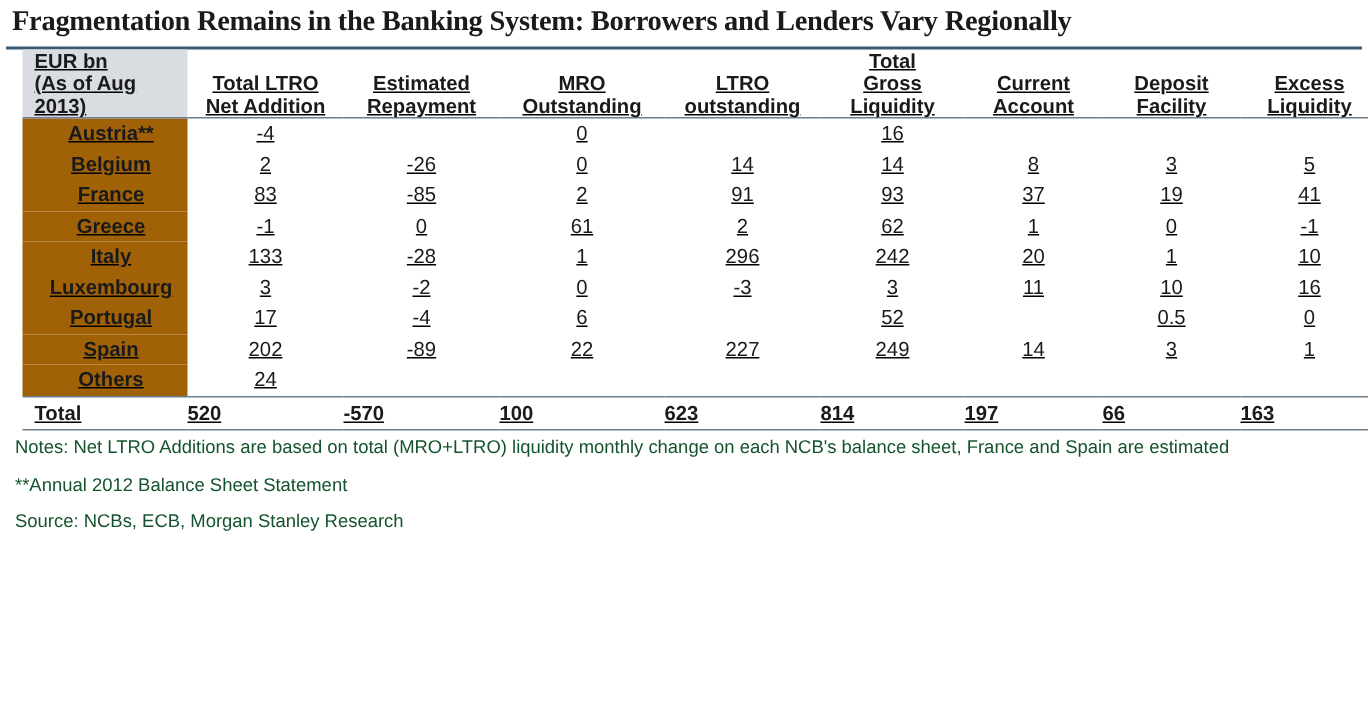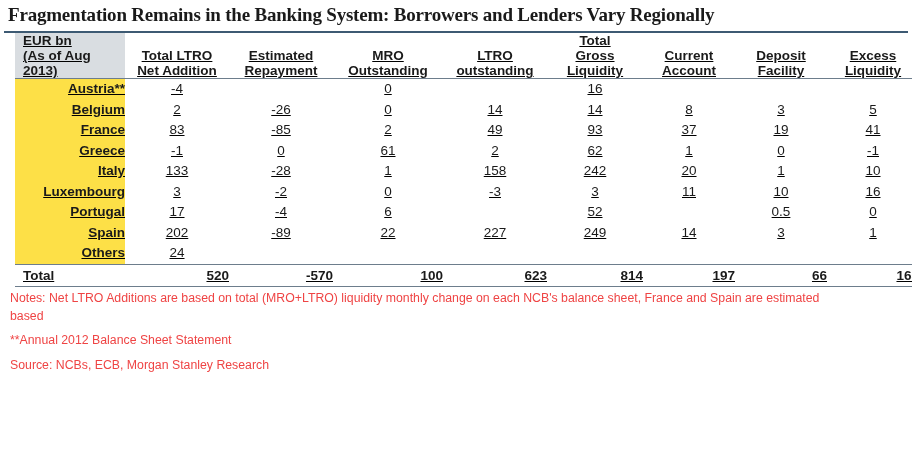--- a/index.html
+++ b/index.html
@@ -68,48 +68,48 @@
     font-weight: bold;
   }
   tbody td {
     font-size: 13.5px;
     color: #1a1a1a;
     text-align: center;
     height: 20.5px;
     line-height: 20.5px;
   }
   tbody td.rowlabel {
-    text-align: right;
+    text-align: center;
     padding-left: 8px;
     font-weight: bold;
-    background: #fde047;
+    background: #a16207;
   }
   tfoot td {
     font-size: 13.5px;
     font-weight: bold;
     color: #1a1a1a;
-    text-align: right;
+    text-align: left;
     height: 21px;
     line-height: 21px;
   }
   tfoot td.rowlabel {
     text-align: left;
     padding-left: 8px;
     background: #ffffff;
   }
   tr.total-row {
     border-top: 1px solid #6d7d8c;
     border-bottom: 1.5px solid #6d7d8c;
   }
   .notes {
     margin: 0 4px;
     padding: 3px 0 0 6px;
     font-family: "Liberation Sans", sans-serif;
     font-size: 12.3px;
-    color: #ef4444;
+    color: #14532d;
     line-height: 1.45;
   }
   .notes div {
     white-space: nowrap;
   }
   .notes .spacer {
     height: 7px;
   }
 </style>
 </head>
@@ -195,21 +195,21 @@
         <td>14</td>
         <td>8</td>
         <td>3</td>
         <td>5</td>
       </tr>
       <tr>
         <td class="rowlabel">France</td>
         <td>83</td>
         <td>-85</td>
         <td>2</td>
-        <td>49</td>
+        <td>91</td>
         <td>93</td>
         <td>37</td>
         <td>19</td>
         <td>41</td>
       </tr>
       <tr>
         <td class="rowlabel">Greece</td>
         <td>-1</td>
         <td>0</td>
         <td>61</td>
@@ -217,21 +217,21 @@
         <td>62</td>
         <td>1</td>
         <td>0</td>
         <td>-1</td>
       </tr>
       <tr>
         <td class="rowlabel">Italy</td>
         <td>133</td>
         <td>-28</td>
         <td>1</td>
-        <td>158</td>
+        <td>296</td>
         <td>242</td>
         <td>20</td>
         <td>1</td>
         <td>10</td>
       </tr>
       <tr>
         <td class="rowlabel">Luxembourg</td>
         <td>3</td>
         <td>-2</td>
         <td>0</td>
@@ -285,20 +285,19 @@
         <td>814</td>
         <td>197</td>
         <td>66</td>
         <td>163</td>
       </tr>
     </tfoot>
   </table>
 
   <div class="notes">
     <div>Notes: Net LTRO Additions are based on total (MRO+LTRO) liquidity monthly change on each NCB's balance sheet, France and Spain are estimated</div>
-    <div>based</div>
     <div class="spacer"></div>
     <div>**Annual  2012 Balance Sheet Statement</div>
     <div class="spacer"></div>
     <div>Source: NCBs, ECB, Morgan Stanley Research</div>
   </div>
 
 </div>
 
 </body></html>

